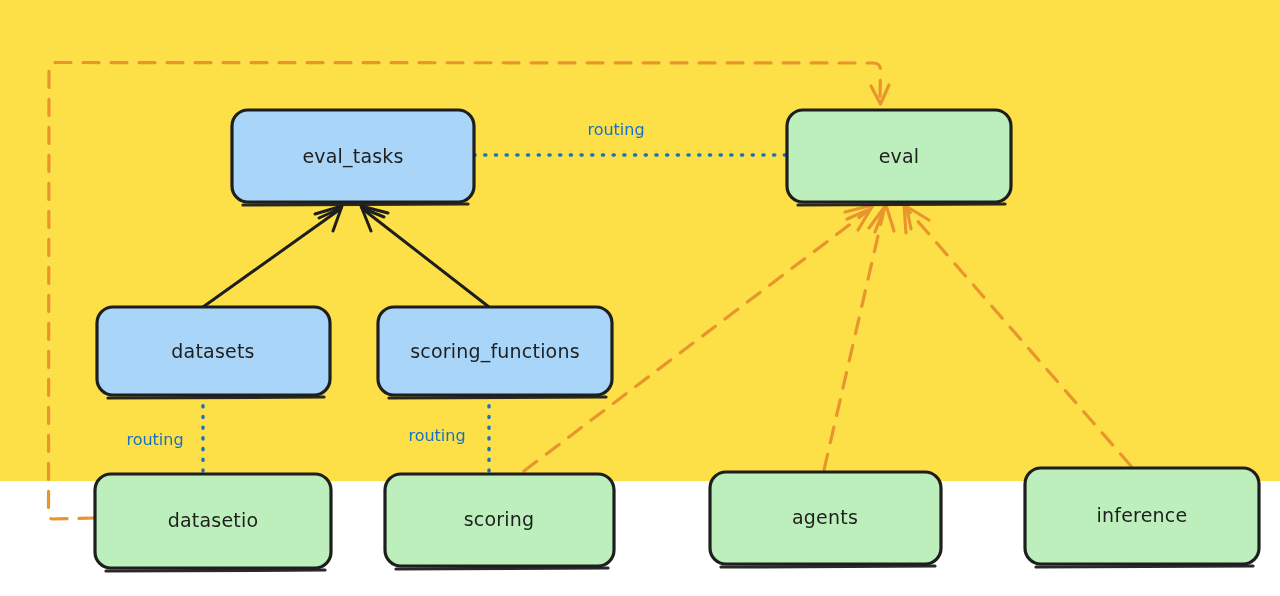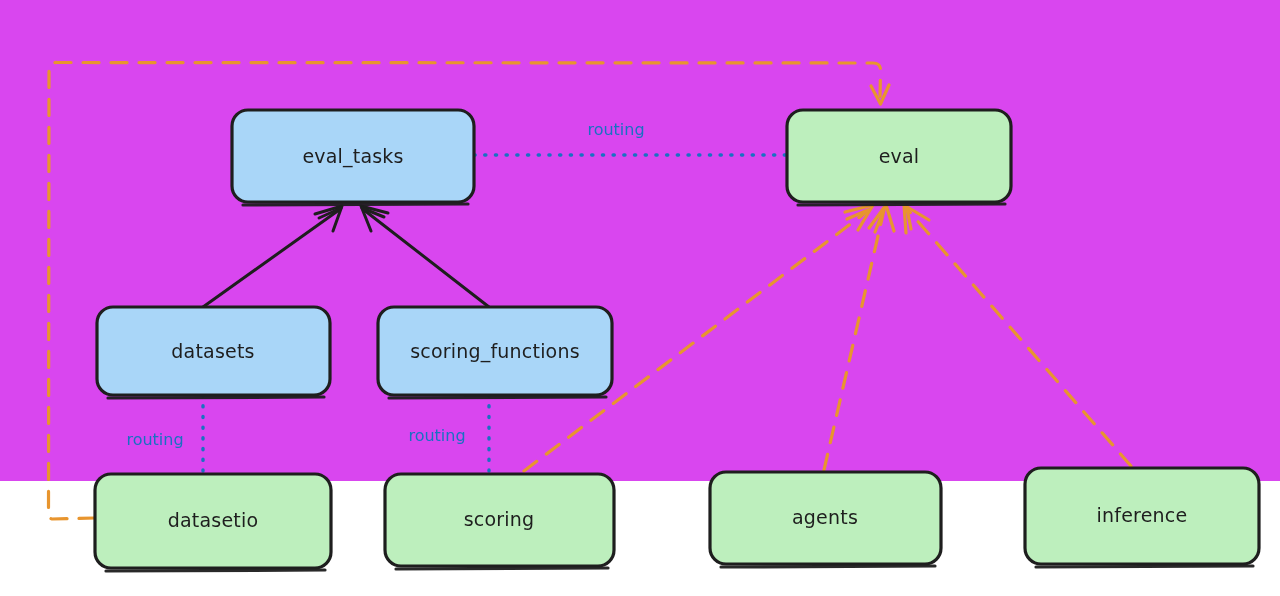--- a/index.html
+++ b/index.html
@@ -11,21 +11,21 @@
   body {
     width: 1280px;
     height: 596px;
     overflow: hidden;
     font-family: "DejaVu Sans", sans-serif;
   }
   #diagram-root {
     position: relative;
     width: 1280px;
     height: 481px;
-    background: #d946ef;
+    background: #fde047;
   }
   svg#diagram-svg {
     display: block;
     width: 1280px;
     height: 596px;
   }
   .node-shape {
     stroke: #1e1e1e;
     stroke-width: 3.2;
     stroke-linejoin: round;

